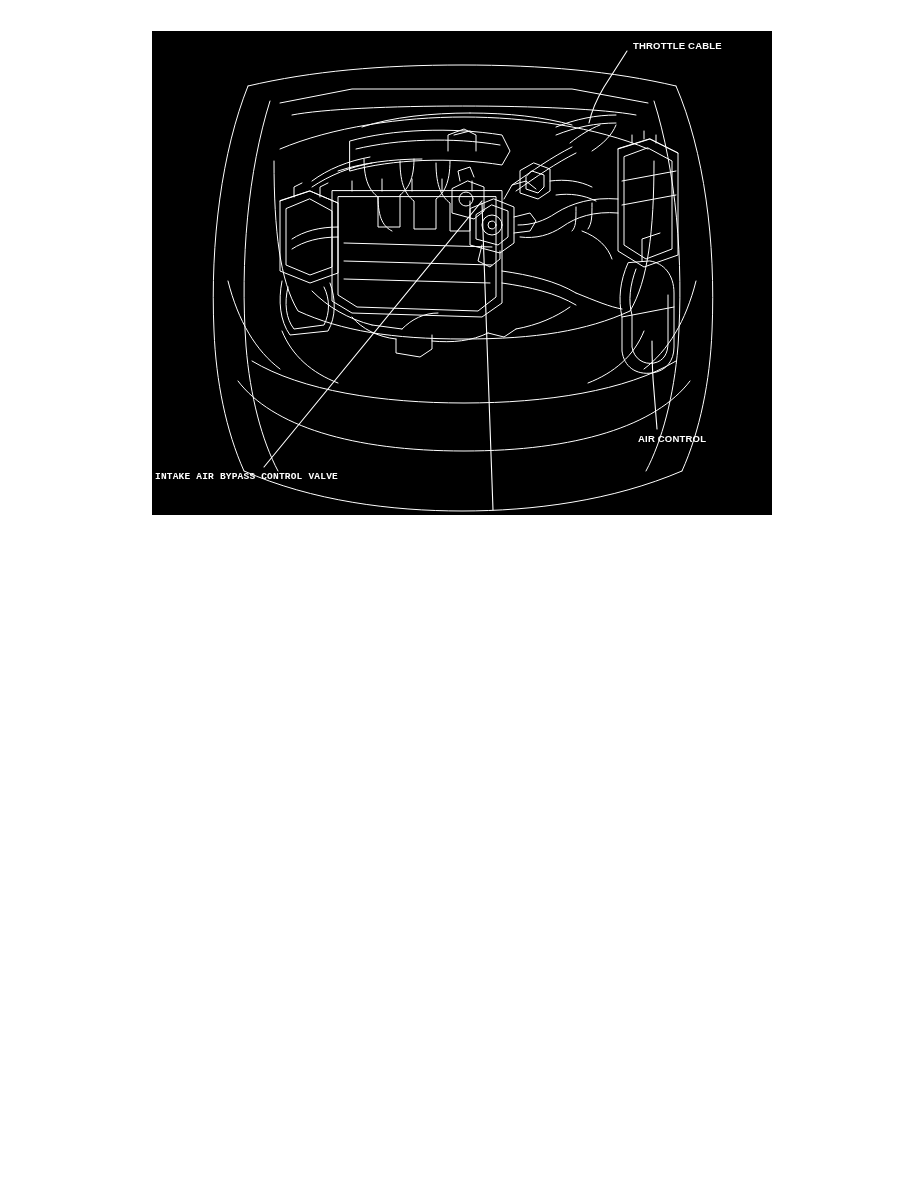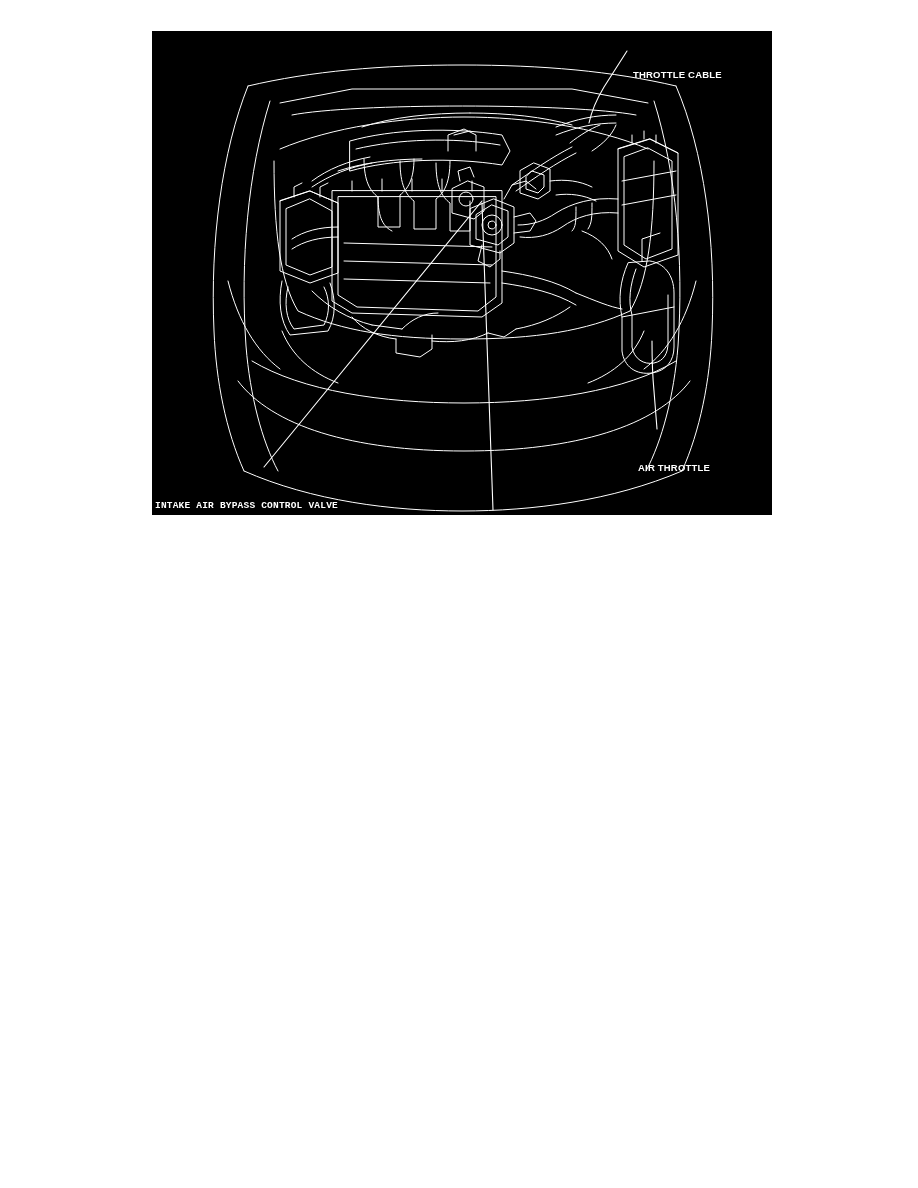--- a/index.html
+++ b/index.html
@@ -39,21 +39,20 @@
   }
   .callout {
     position: absolute;
     color: #ffffff;
     font-family: "Liberation Sans", sans-serif;
     font-size: 9.5px;
     font-weight: bold;
     letter-spacing: 0.2px;
     white-space: nowrap;
     line-height: 11px;
-    margin-top: 29px;
   }
   #label-throttle-cable { left: 481px; top: 9px; }
   #label-air-cleaner    { left: 486px; top: 402px; }
   #label-intake-valve   { left: 3px;  top: 440px; font-family: Liberation Mono, monospace; }
 </style>
 </head>
 <body>
 
 <div id="page">
 
@@ -170,18 +169,18 @@
         <path d="M475 20 L 452 56 C 446 66, 440 78, 437 92" stroke-width="1.1"></path>
         <path d="M505 398 L 502 360 C 500 340, 500 324, 500 310" stroke-width="1.1"></path>
         <path d="M112 436 L 330 170" stroke-width="1.1"></path>
         <path d="M341 479 L 330 172" stroke-width="1.1"></path>
 
       </g>
     </svg>
 
     <div class="callout" id="label-throttle-cable">THROTTLE CABLE</div>
 
-    <div class="callout" id="label-air-cleaner">AIR THROTTLE</div>
+    <div class="callout" id="label-air-cleaner">AIR CONTROL</div>
 
     <div class="callout" id="label-intake-valve">INTAKE AIR BYPASS CONTROL VALVE</div>
 
   </div>
 </div>
 
 </body></html>

